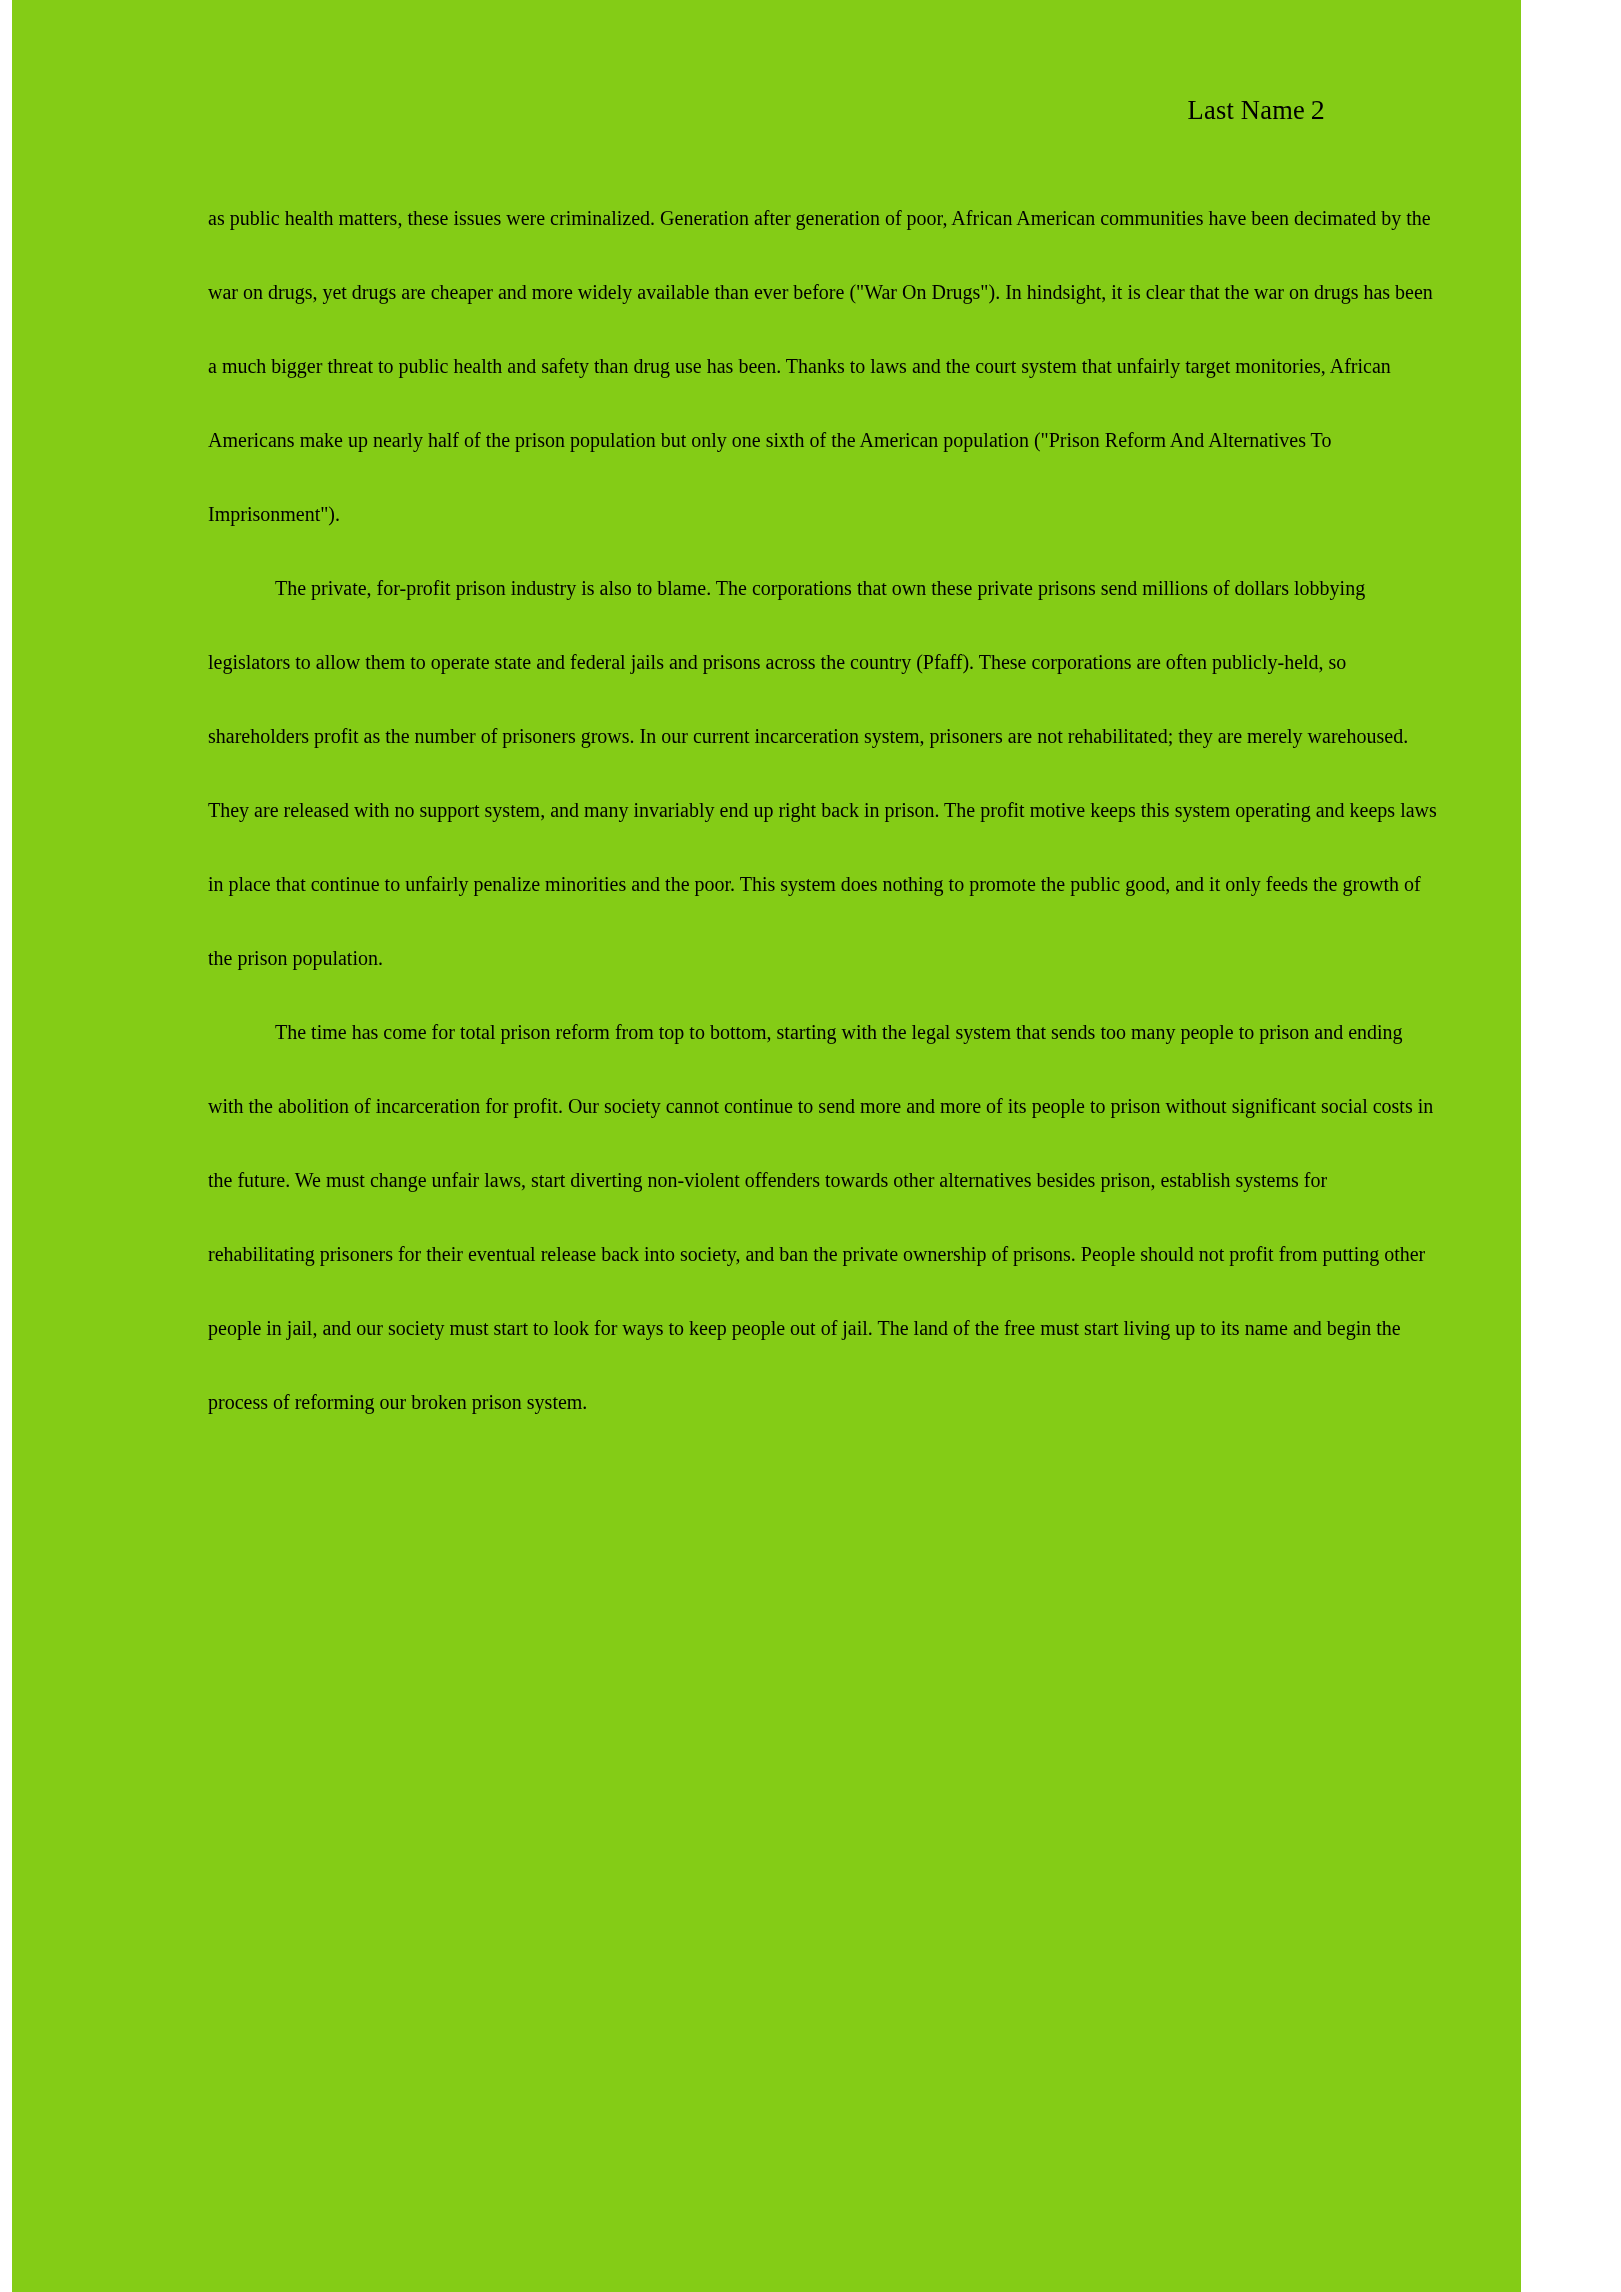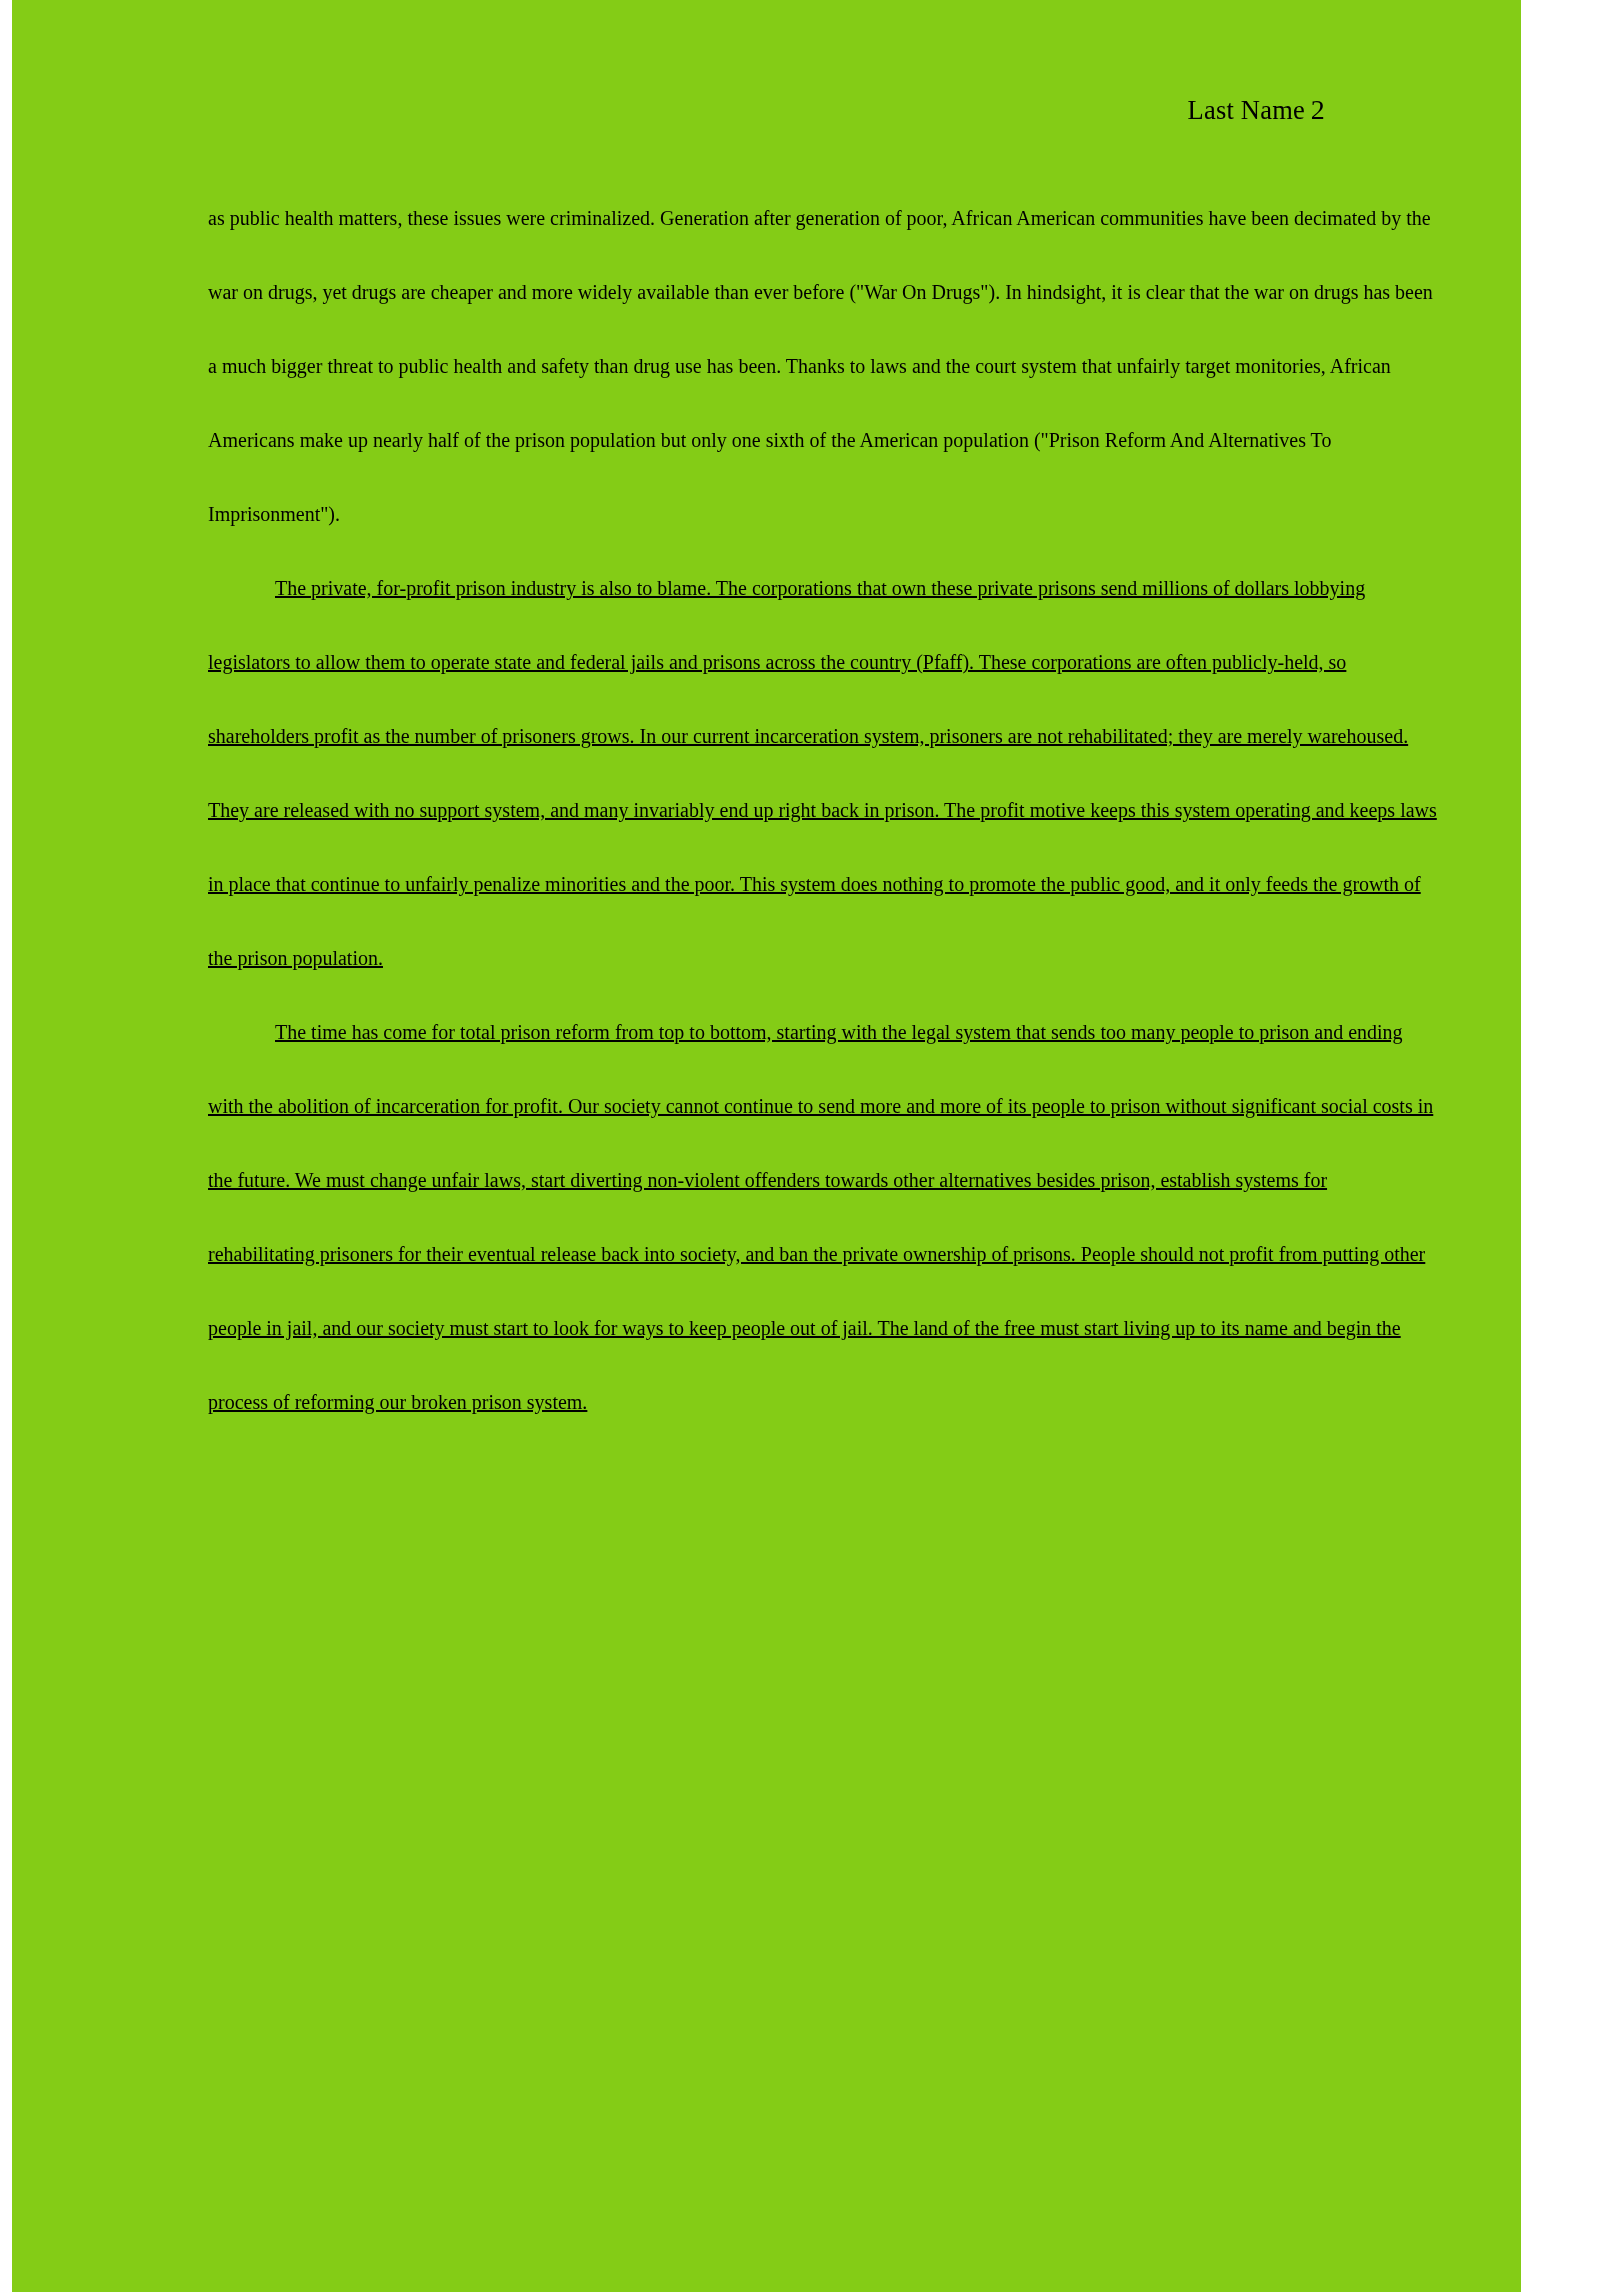--- a/index.html
+++ b/index.html
@@ -47,21 +47,20 @@
     font-size: 20px;
     line-height: 74px;
     text-align: left;
   }
   .para {
     margin: 0;
     text-indent: 0;
   }
   .para.indent {
     text-indent: 67px;
-    text-decoration: underline;
   }
 </style>
 </head>
 <body>
 
 <div class="page">
 
   <div class="header">
     <span class="hdr-name">Last Name</span><span class="hdr-page">2</span>
   </div>

